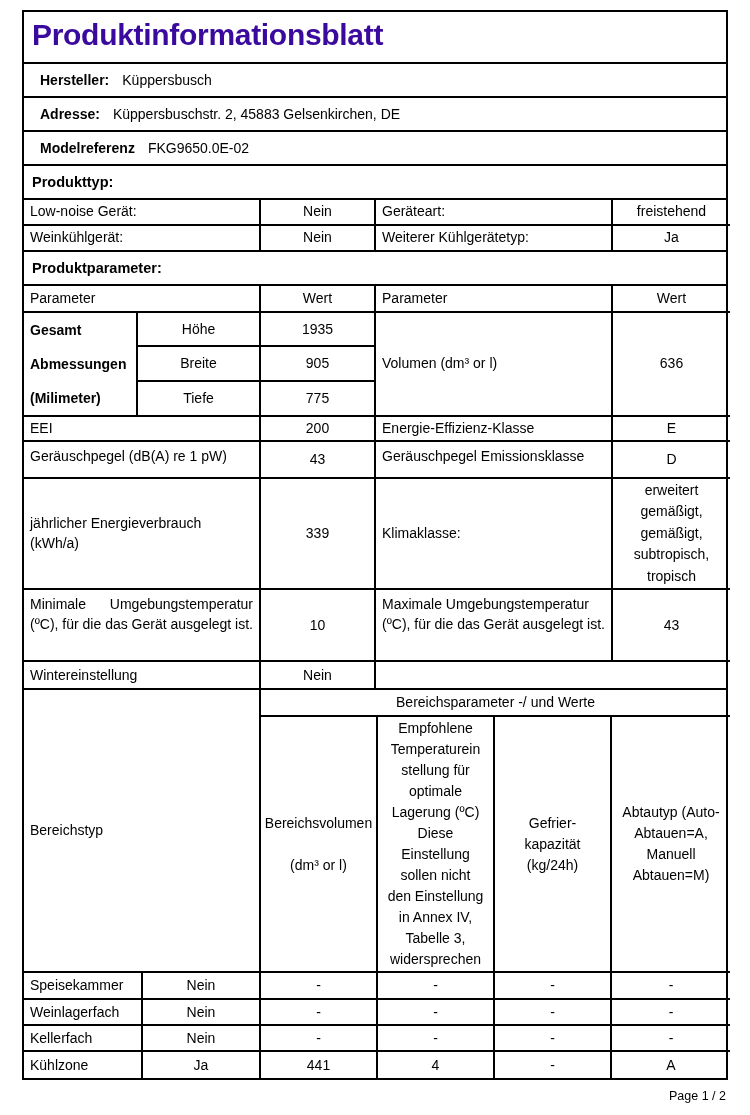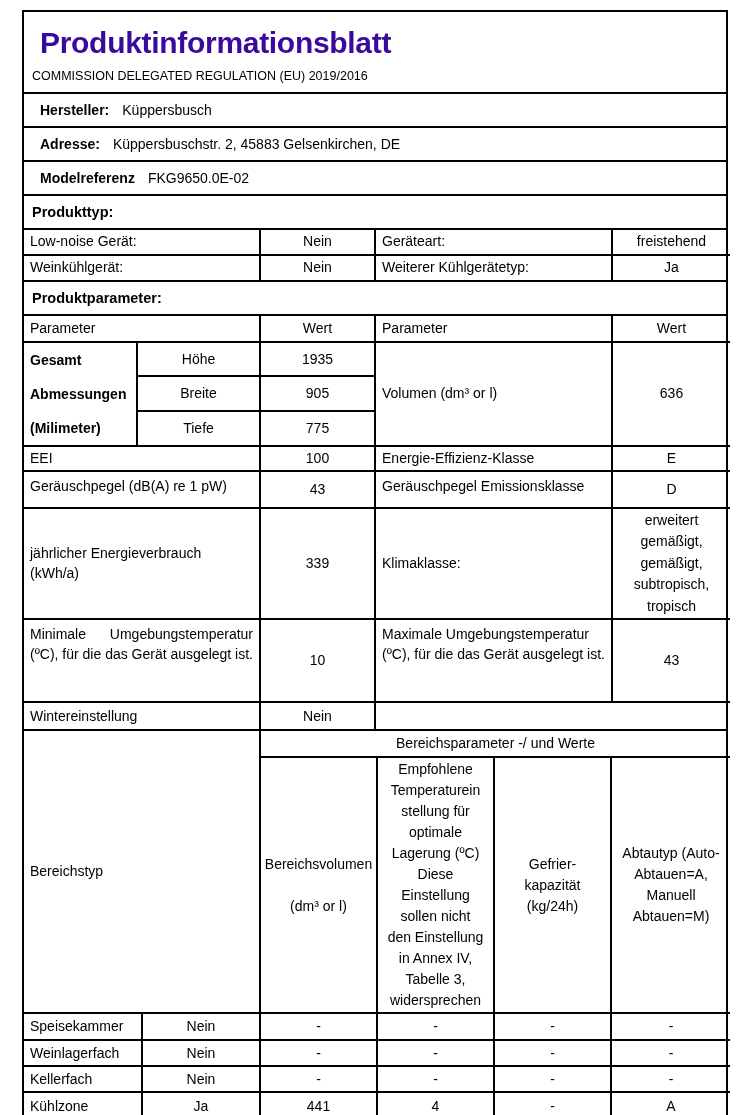--- a/index.html
+++ b/index.html
@@ -9,21 +9,21 @@
     font-family: "Liberation Sans", "DejaVu Sans", sans-serif;
     color: #000;
     font-size: 14px;
   }
   body { width: 750px; height: 1115px; padding: 10px 22px 0 22px; }
   .sheet { width: 706px; border: 2px solid #000; }
   .block { border-bottom: 2px solid #000; }
   .sheet > .block:last-child { border-bottom: none; }
 
   .title-block { padding: 6px 8px 9px 8px; }
-  .page-title { margin: 8px; font-size: 30px; font-weight: bold; line-height: 1.15; letter-spacing: -0.3px; }
+  .page-title { margin: 0; font-size: 30px; font-weight: bold; line-height: 1.15; letter-spacing: -0.3px; }
   .subtitle { margin-top: 7px; font-size: 12.5px; }
 
   .info-row { height: 34px; display: flex; align-items: center; padding: 0 16px; }
   .info-label { font-weight: bold; margin-right: 13px; white-space: nowrap; }
   .info-value { white-space: nowrap; }
 
   .heading { height: 32px; display: flex; align-items: center; padding: 16px 8px; font-weight: bold; font-size: 14.5px; }
 
   table { border-collapse: collapse; table-layout: fixed; width: 100%; }
   td { border: 2px solid #000; padding: 1px 6px; vertical-align: middle; line-height: 1.45; overflow: hidden; }
@@ -35,37 +35,36 @@
   td.lbl { text-align: left; }
   td.val { text-align: center; margin-top: 16px; }
   td.top { vertical-align: top; padding-top: 4px; }
   td.justify { text-align: justify; }
   .prewrap { white-space: pre-line; }
 
   tr.h25 { height: 25px; padding-left: 17px; }
   tr.h26 { height: 26px; }
   tr.h27 { height: 27px; }
   tr.h47 { height: 37px; }
-  tr.h65 { height: 83px; }
+  tr.h65 { height: 72px; }
   tr.h108 { height: 108px; }
   tr.h253 { height: 253px; }
   td.dims-label { line-height: 34px; padding-top: 0; padding-bottom: 0; font-weight: bold; }
   td.klima { line-height: 21.5px; }
   td.bp-header { line-height: 21px; padding-left: 2px; padding-right: 2px; }
 
   .footer { text-align: right; font-size: 12.5px; padding: 9px 2px 0 0; }
 </style>
 </head>
 <body>
 
 <div class="sheet">
 
   <div class="block title-block">
     <h1 class="page-title" style="color: rgb(58, 10, 158);">Produktinformationsblatt</h1>
-    <div class="subtitle">COMMISSION DELEGATED REGULATION (EU) 2019/2016</div>
   </div>
 
   <div class="block info-row">
     <span class="info-label">Hersteller:</span>
     <span class="info-value">Küppersbusch</span>
   </div>
   <div class="block info-row">
     <span class="info-label">Adresse:</span>
     <span class="info-value">Küppersbuschstr. 2, 45883 Gelsenkirchen, DE</span>
   </div>
@@ -127,21 +126,21 @@
       <tr class="h25">
         <td class="val">Breite</td>
         <td class="val">905</td>
       </tr>
       <tr class="h25">
         <td class="val">Tiefe</td>
         <td class="val">775</td>
       </tr>
       <tr class="h25">
         <td class="lbl" colspan="2">EEI</td>
-        <td class="val">100</td>
+        <td class="val">200</td>
         <td class="lbl">Energie-Effizienz-Klasse</td>
         <td class="val">E</td>
       </tr>
       <tr class="h47">
         <td class="lbl top" colspan="2">Geräuschpegel (dB(A) re 1 pW)</td>
         <td class="val">43</td>
         <td class="lbl top">Geräuschpegel Emissionsklasse</td>
         <td class="val">D</td>
       </tr>
       <tr class="h108">

